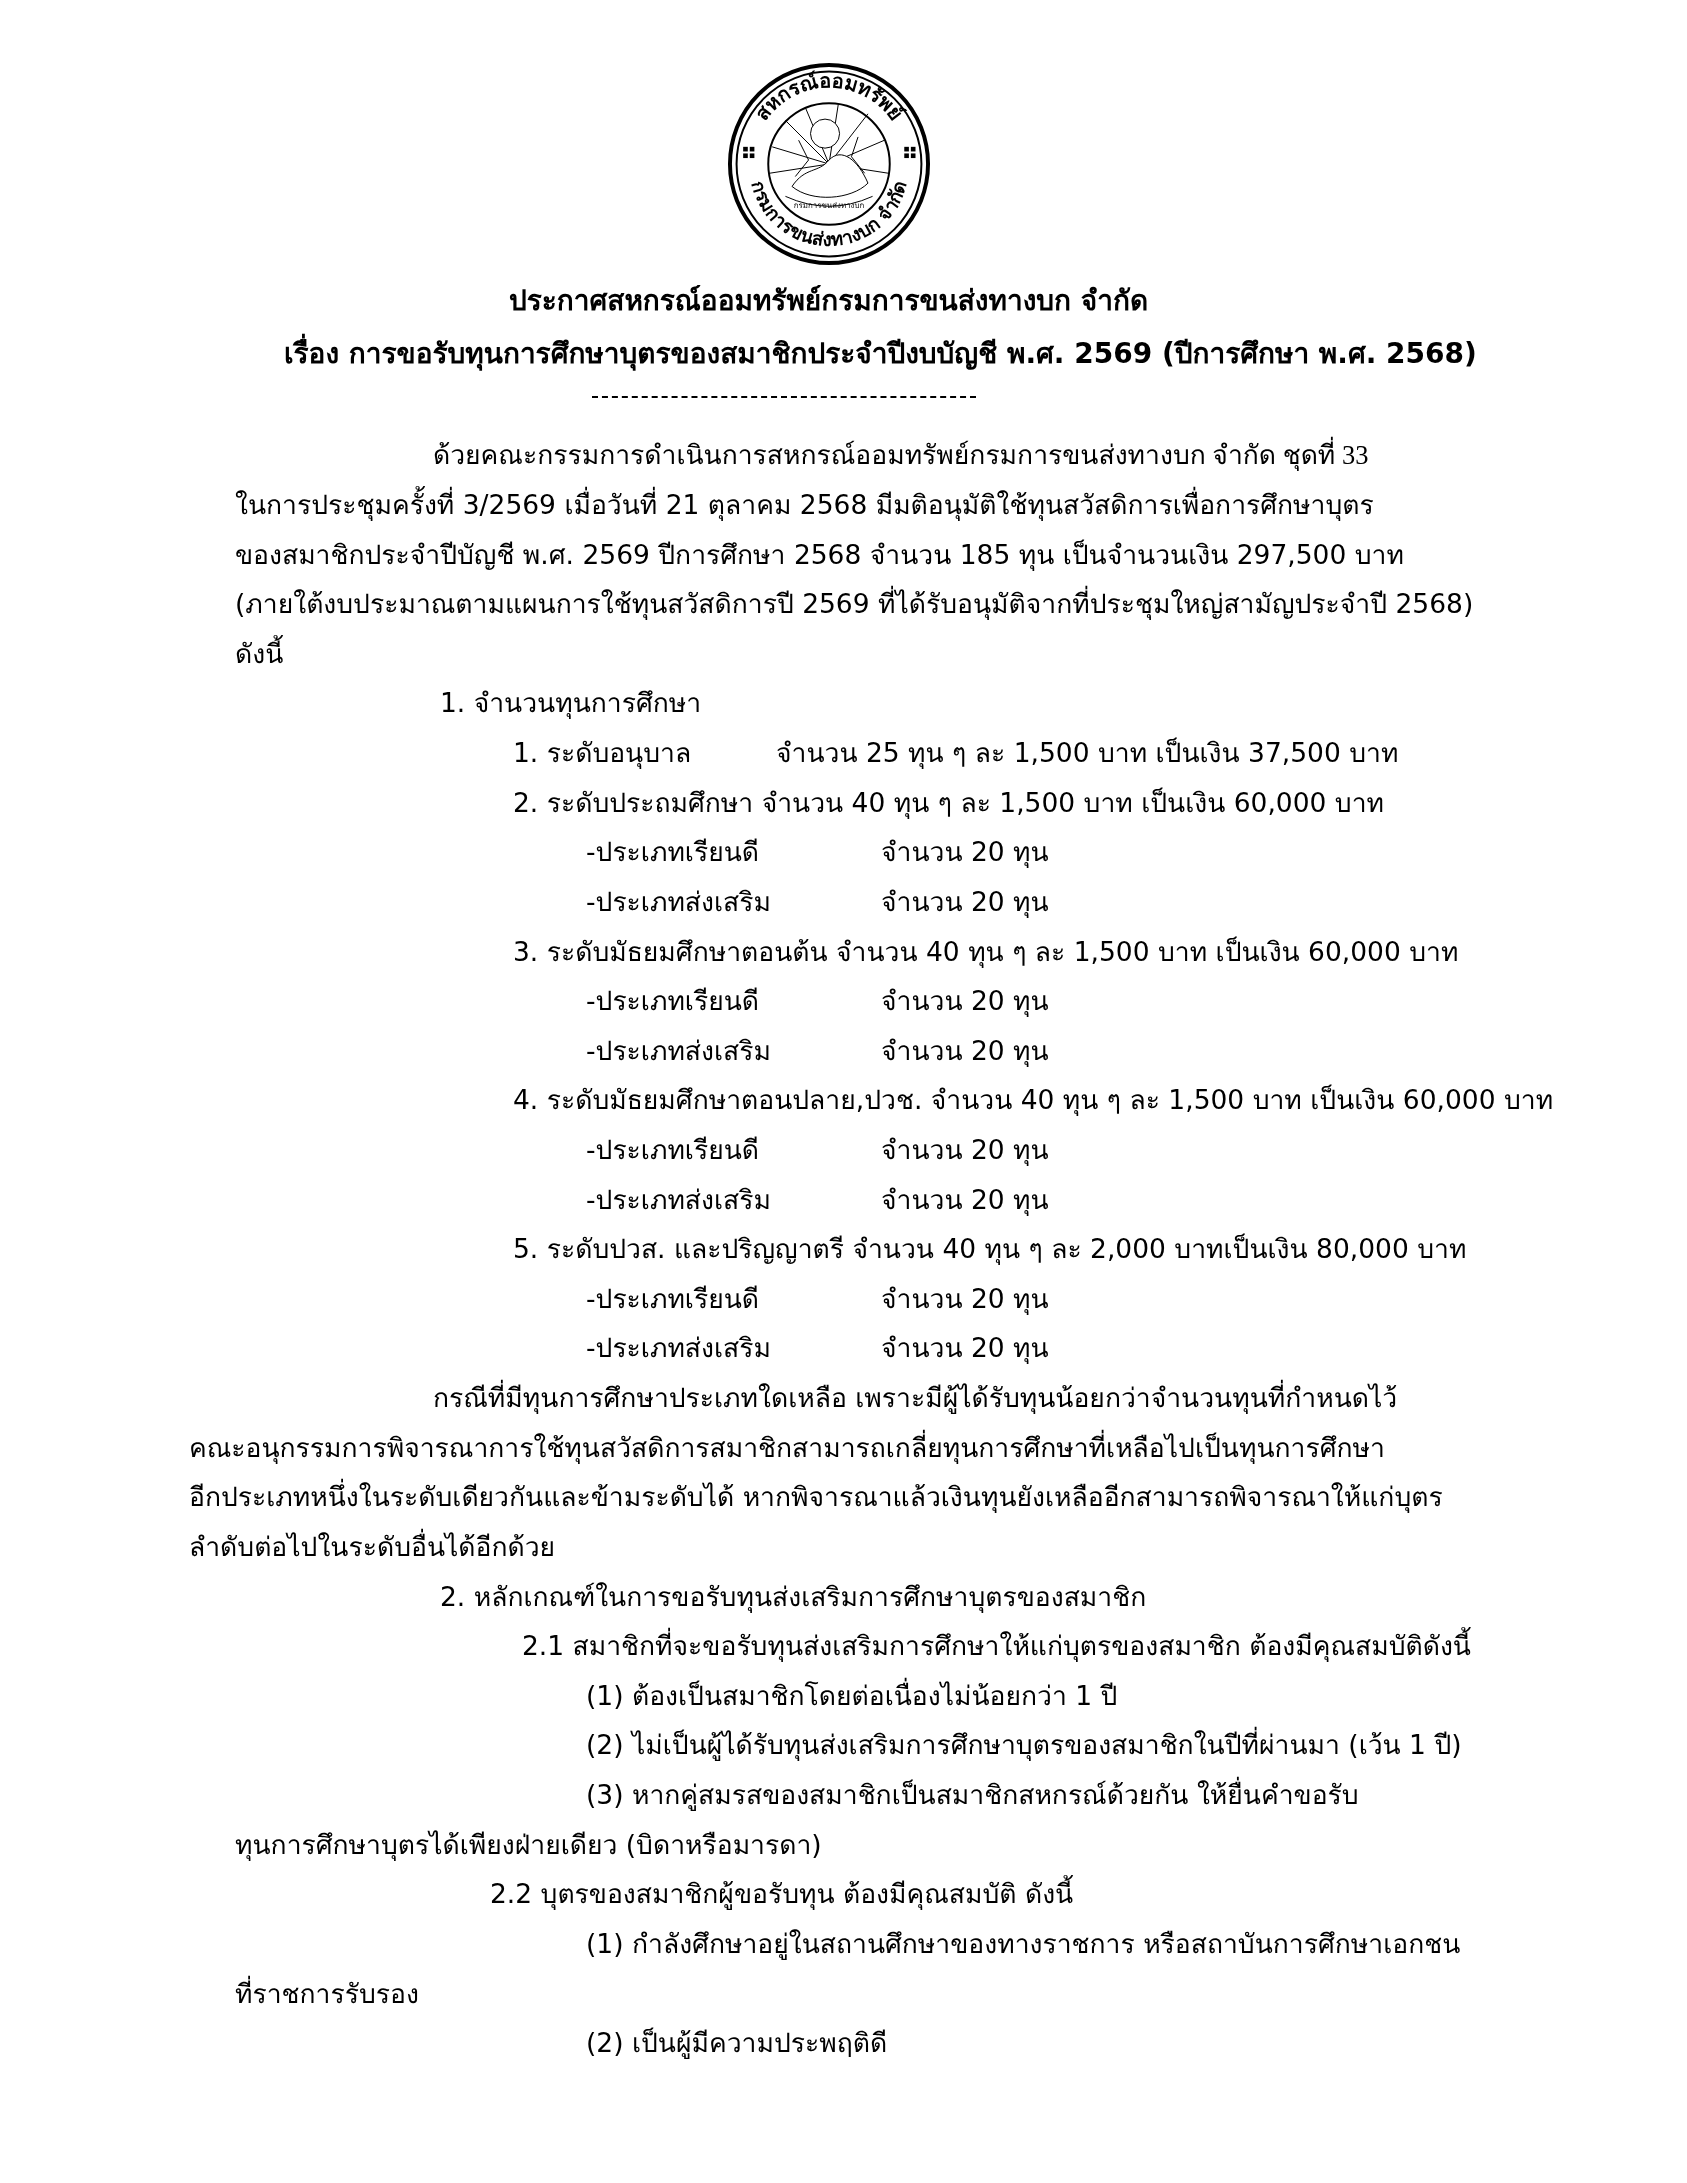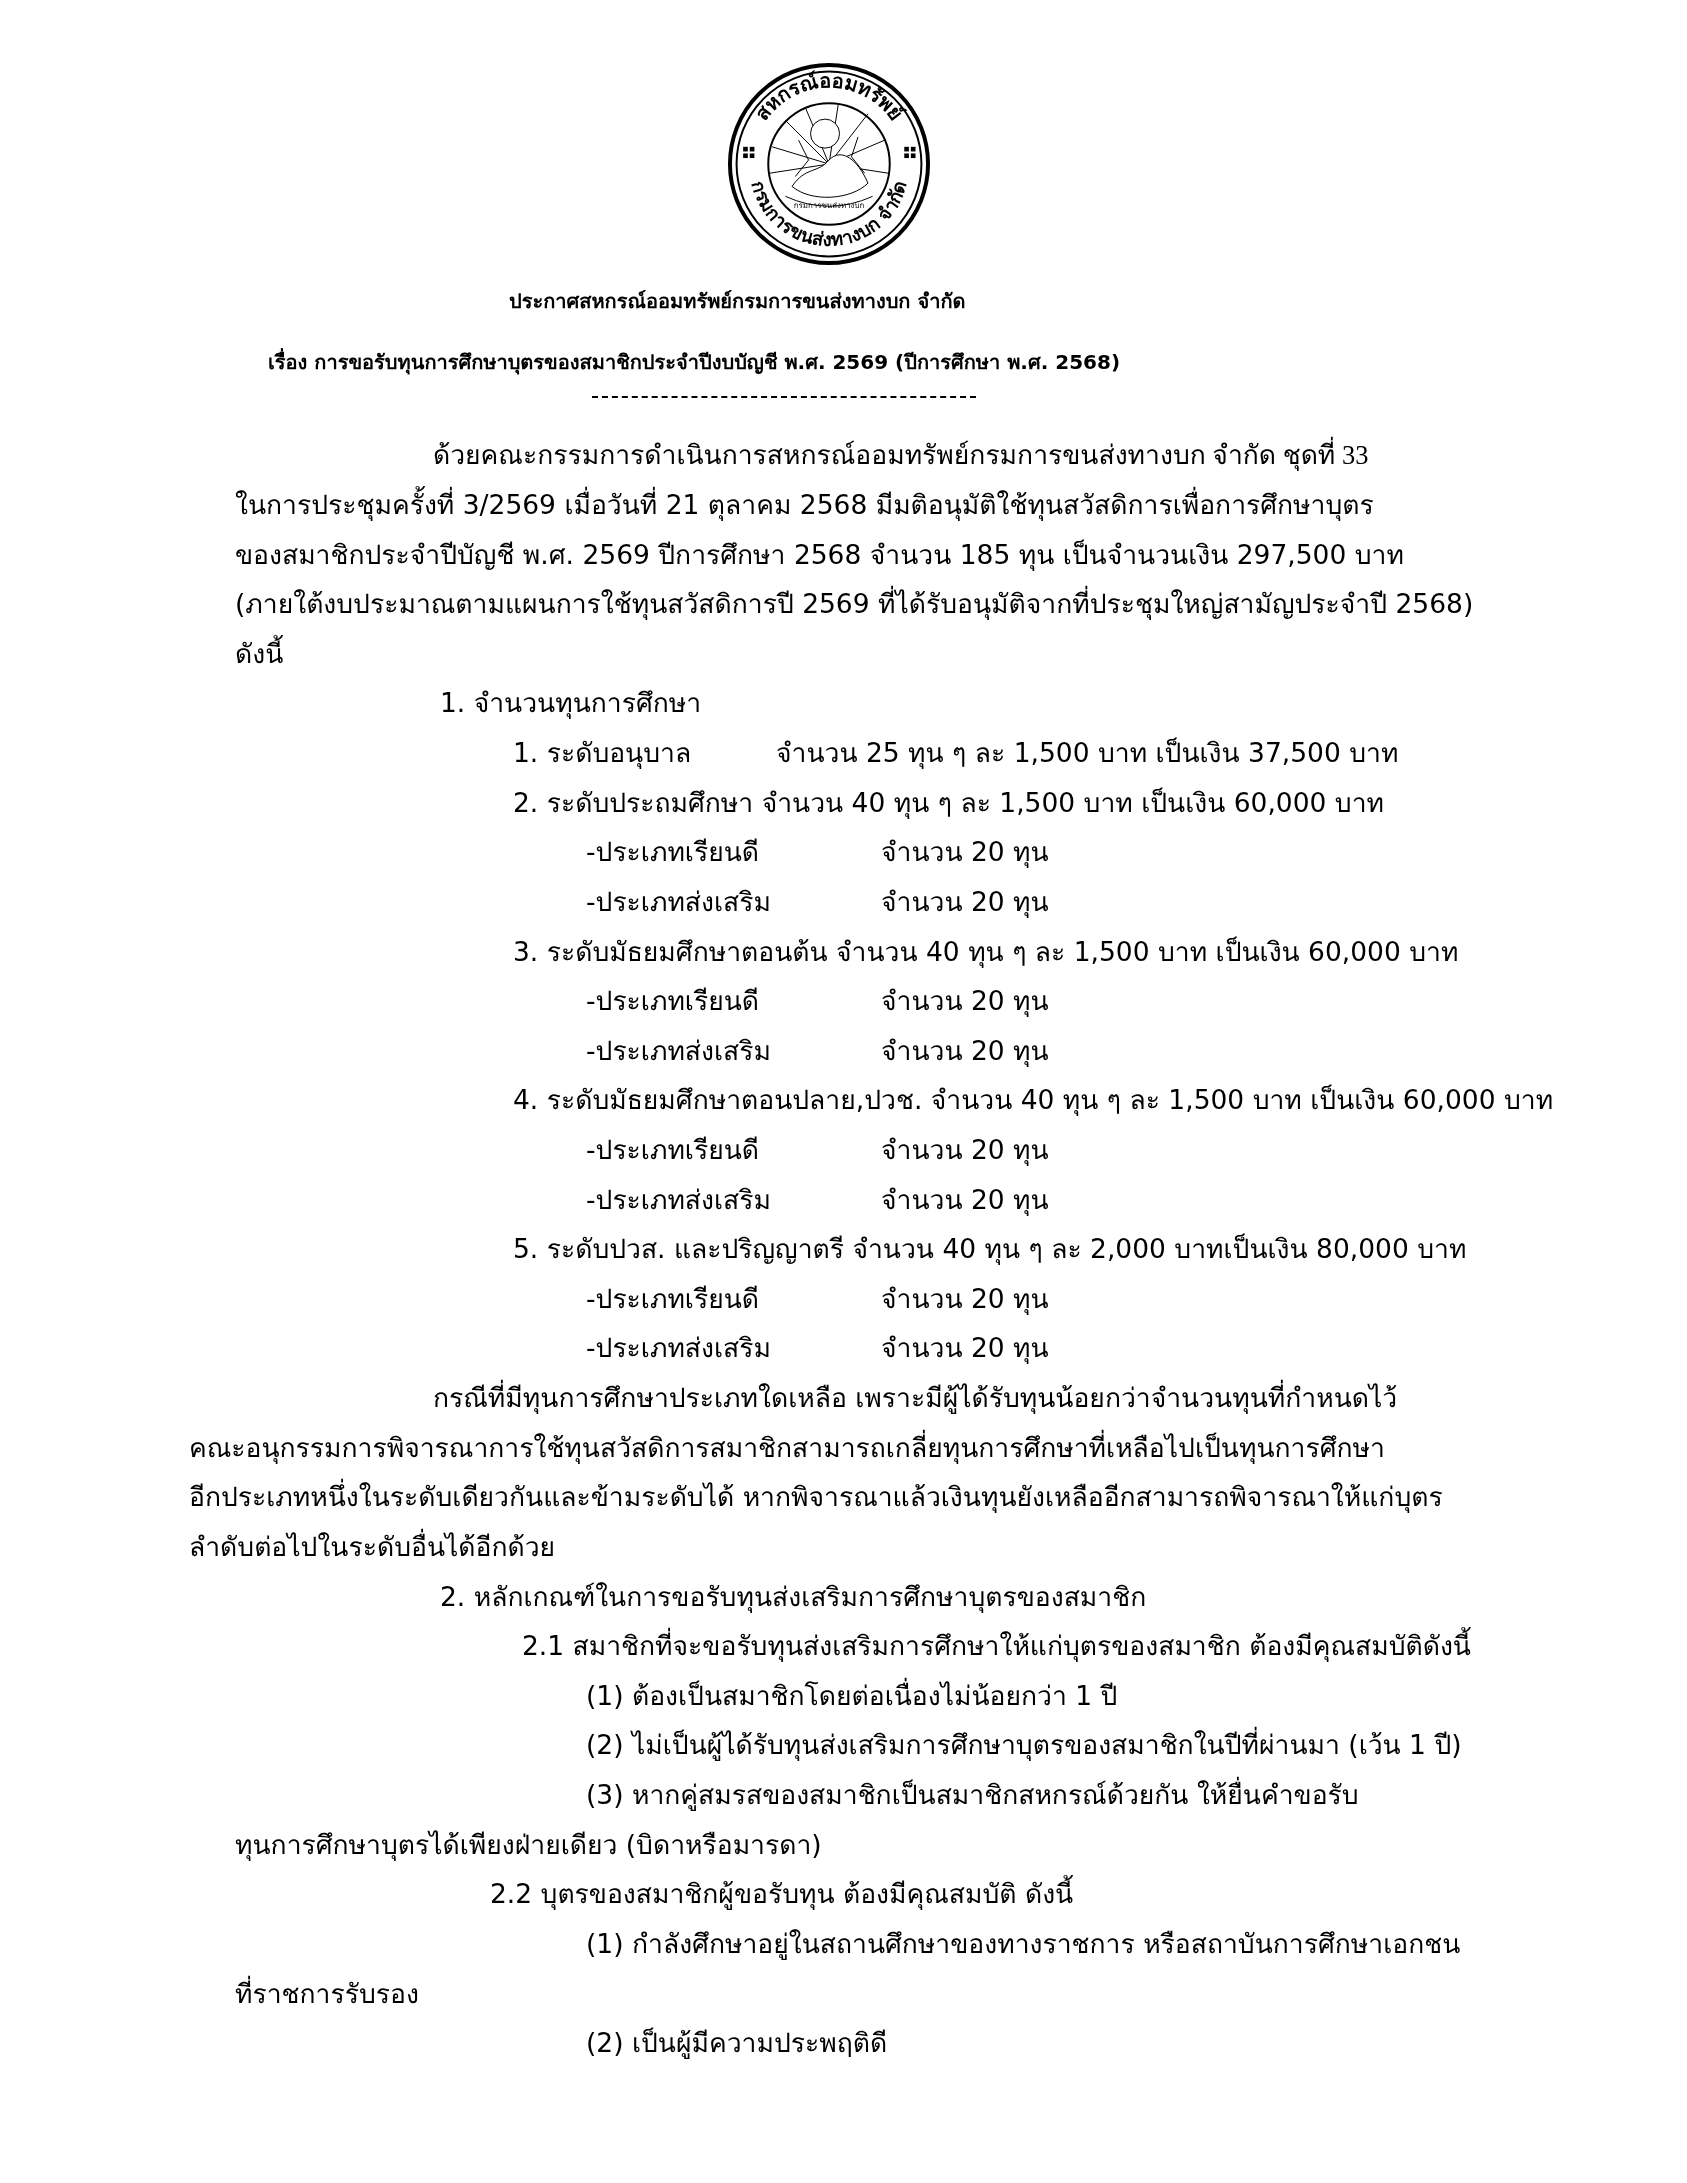--- a/index.html
+++ b/index.html
@@ -6,21 +6,21 @@
   body {
     width: 1688px; height: 2183px; position: relative; overflow: hidden;
     font-family: "DejaVu Sans", "Liberation Sans", sans-serif;
     color: #000;
   }
   .page { position: absolute; left: 0; top: 0; width: 1688px; height: 2183px; }
   .seal {
     position: absolute; left: 726px; top: 61px; width: 206px; height: 206px;
   }
   .line { position: absolute; white-space: nowrap; font-size: 26.5px; line-height: 40px; }
-  .title { font-weight: bold; font-size: 20px; }
+  .title { font-weight: bold; font-size: 28px; }
   .divider { position: absolute; left: 592px; top: 396px; width: 384px; height: 0; border-top: 2px dashed #000; }
   .tabcol { display: inline-block; }
 </style>
 </head>
 <body>
 
 <div class="page">
 
   <div class="seal">
     <svg width="206" height="206" viewBox="0 0 312 312">
@@ -53,21 +53,21 @@
         <circle cx="150" cy="110" r="22" fill="#fff"></circle>
         <path d="M100 190 C 120 160, 140 170, 156 150 C 175 130, 200 150, 215 185 C 190 210, 130 215, 100 190 Z" fill="#fff"></path>
         <path d="M110 120 L125 150 L105 175 M200 115 L190 145 L210 170"></path>
         <path d="M90 205 Q 156 235 222 205"></path>
       </g>
       <text x="156" y="222" font-family="DejaVu Sans, sans-serif" font-size="12" text-anchor="middle">กรมการขนส่งทางบก</text>
     </svg>
   </div>
 
   <div class="line title" style="left:509px; top:281px;">ประกาศสหกรณ์ออมทรัพย์กรมการขนส่งทางบก  จำกัด</div>
-  <div class="line title" style="left:268px; top:334px;margin-top:8px;">เรื่อง  การขอรับทุนการศึกษาบุตรของสมาชิกประจำปีงบบัญชี พ.ศ. 2569 (ปีการศึกษา พ.ศ. 2568)</div>
+  <div class="line title" style="left:284px; top:334px;">เรื่อง  การขอรับทุนการศึกษาบุตรของสมาชิกประจำปีงบบัญชี พ.ศ. 2569 (ปีการศึกษา พ.ศ. 2568)</div>
   <div class="divider"></div>
 
   <div class="line" style="left:433px; top:435px;font-family:Liberation Serif, serif;">ด้วยคณะกรรมการดำเนินการสหกรณ์ออมทรัพย์กรมการขนส่งทางบก จำกัด ชุดที่ 33</div>
   <div class="line" style="left:235px; top:485px;">ในการประชุมครั้งที่ 3/2569 เมื่อวันที่ 21 ตุลาคม 2568 มีมติอนุมัติใช้ทุนสวัสดิการเพื่อการศึกษาบุตร</div>
   <div class="line" style="left:235px; top:535px;">ของสมาชิกประจำปีบัญชี พ.ศ. 2569 ปีการศึกษา 2568 จำนวน 185 ทุน เป็นจำนวนเงิน 297,500 บาท</div>
   <div class="line" style="left:235px; top:584px;">(ภายใต้งบประมาณตามแผนการใช้ทุนสวัสดิการปี 2569 ที่ได้รับอนุมัติจากที่ประชุมใหญ่สามัญประจำปี 2568)</div>
   <div class="line" style="left:235px; top:634px;">ดังนี้</div>
 
   <div class="line" style="left:440px; top:683px;">1.  จำนวนทุนการศึกษา</div>
 

